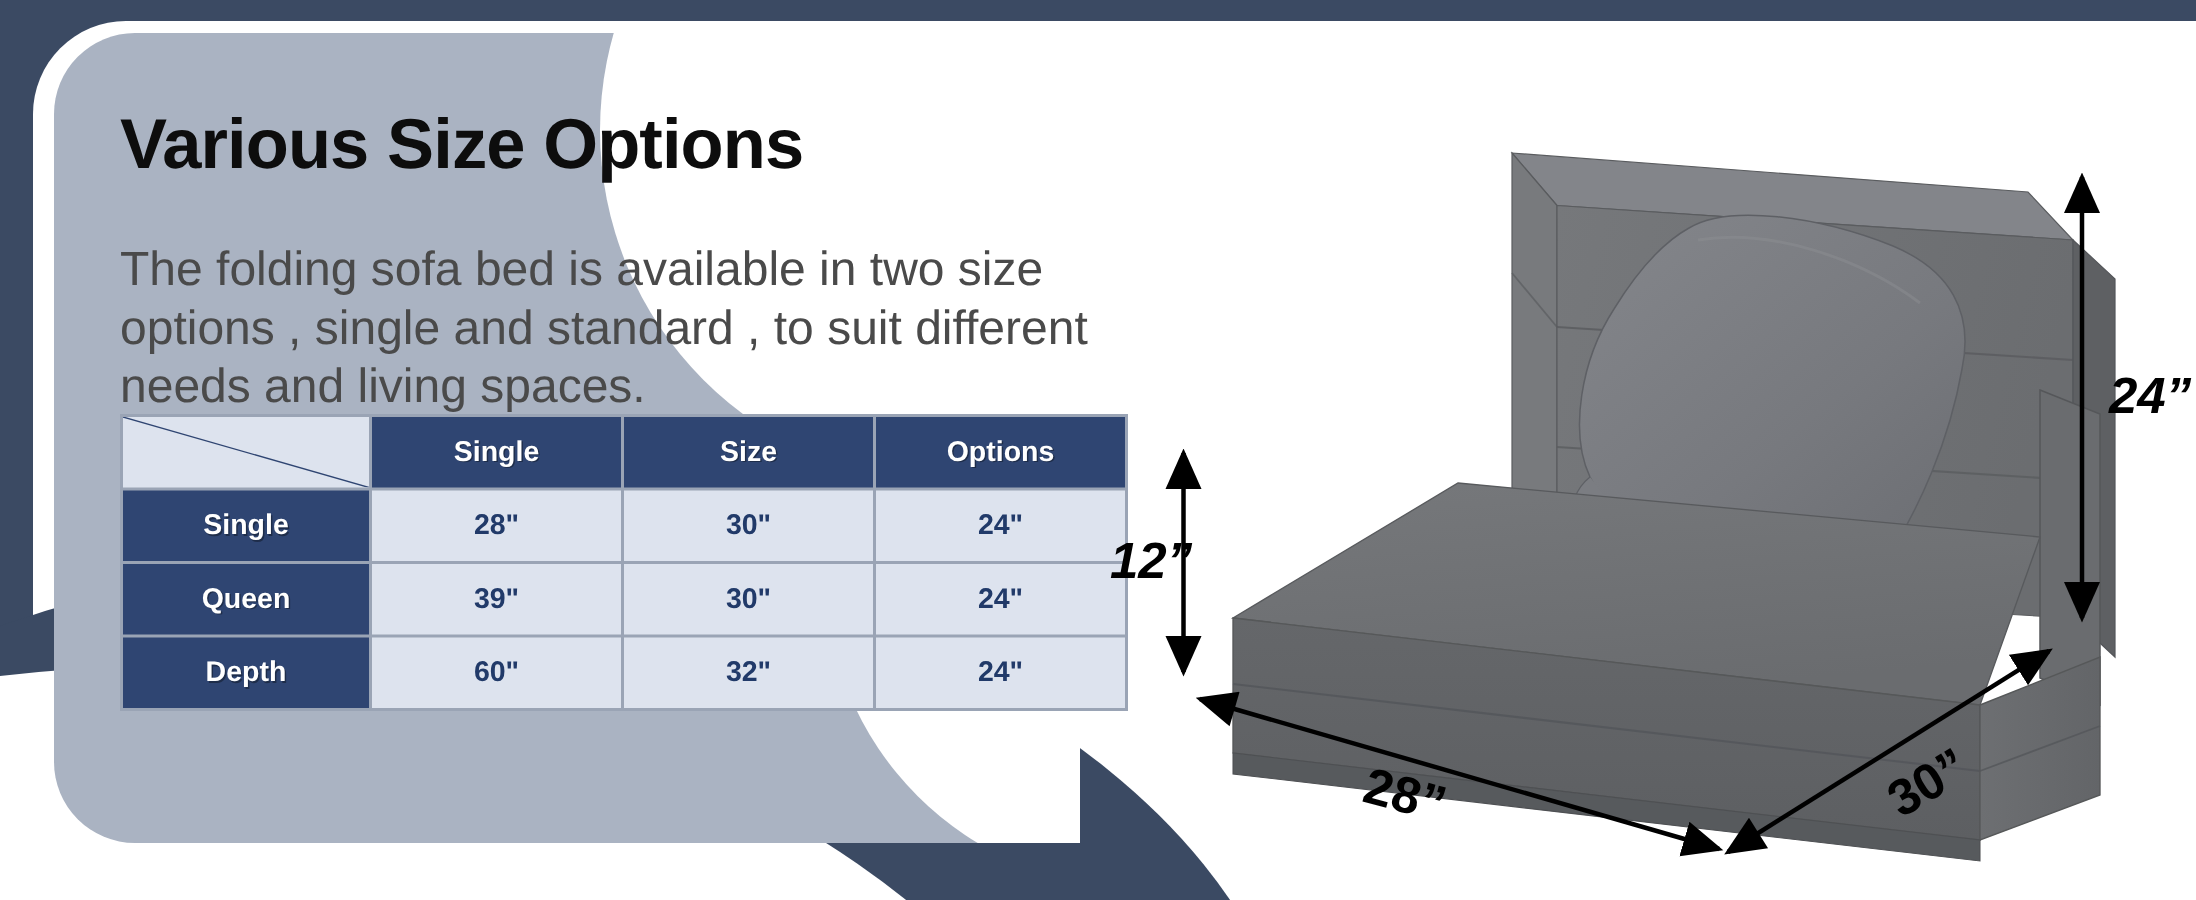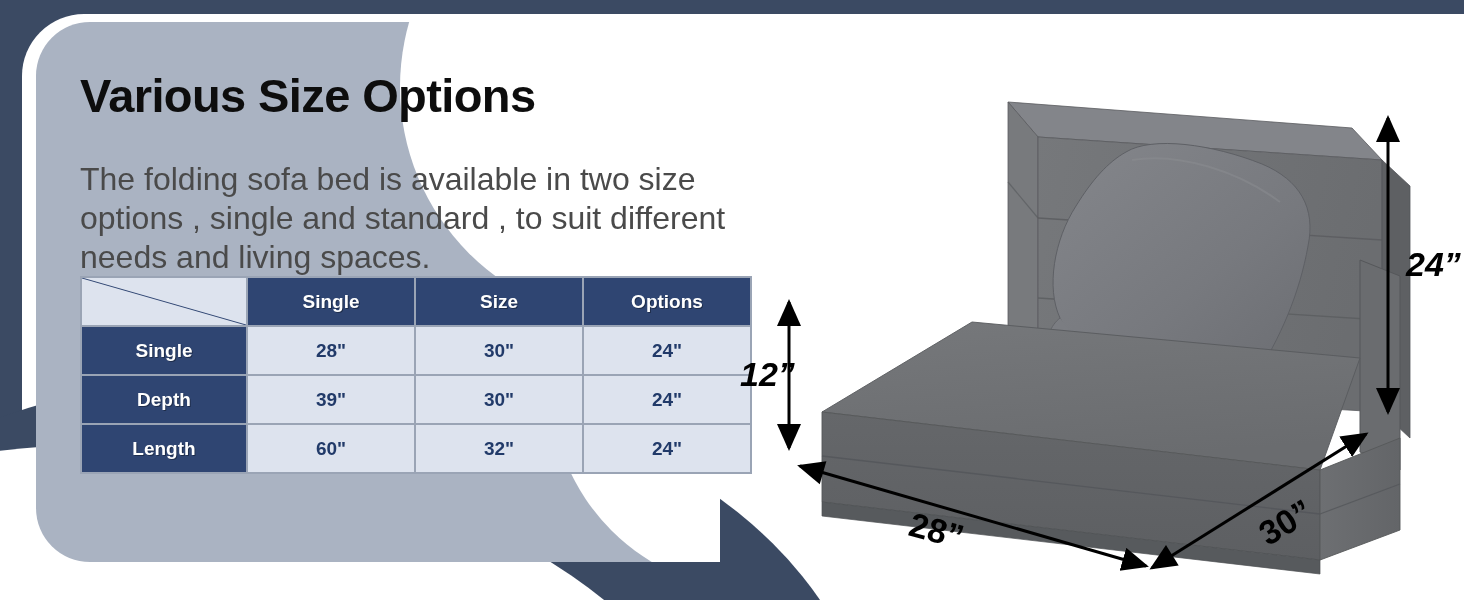--- a/index.html
+++ b/index.html
@@ -227,27 +227,27 @@
         </tr>
       </thead>
       <tbody>
         <tr>
           <td class="row-label">Single</td>
           <td class="val-cell">28"</td>
           <td class="val-cell">30"</td>
           <td class="val-cell">24"</td>
         </tr>
         <tr>
-          <td class="row-label">Depth</td>
+          <td class="row-label">Queen</td>
           <td class="val-cell">39"</td>
           <td class="val-cell">30"</td>
           <td class="val-cell">24"</td>
         </tr>
         <tr>
-          <td class="row-label">Length</td>
+          <td class="row-label">Depth</td>
           <td class="val-cell">60"</td>
           <td class="val-cell">32"</td>
           <td class="val-cell">24"</td>
         </tr>
       </tbody>
     </table>
   </div>
 
   <div class="product">
     <svg width="660" height="540" viewBox="0 0 660 540">

